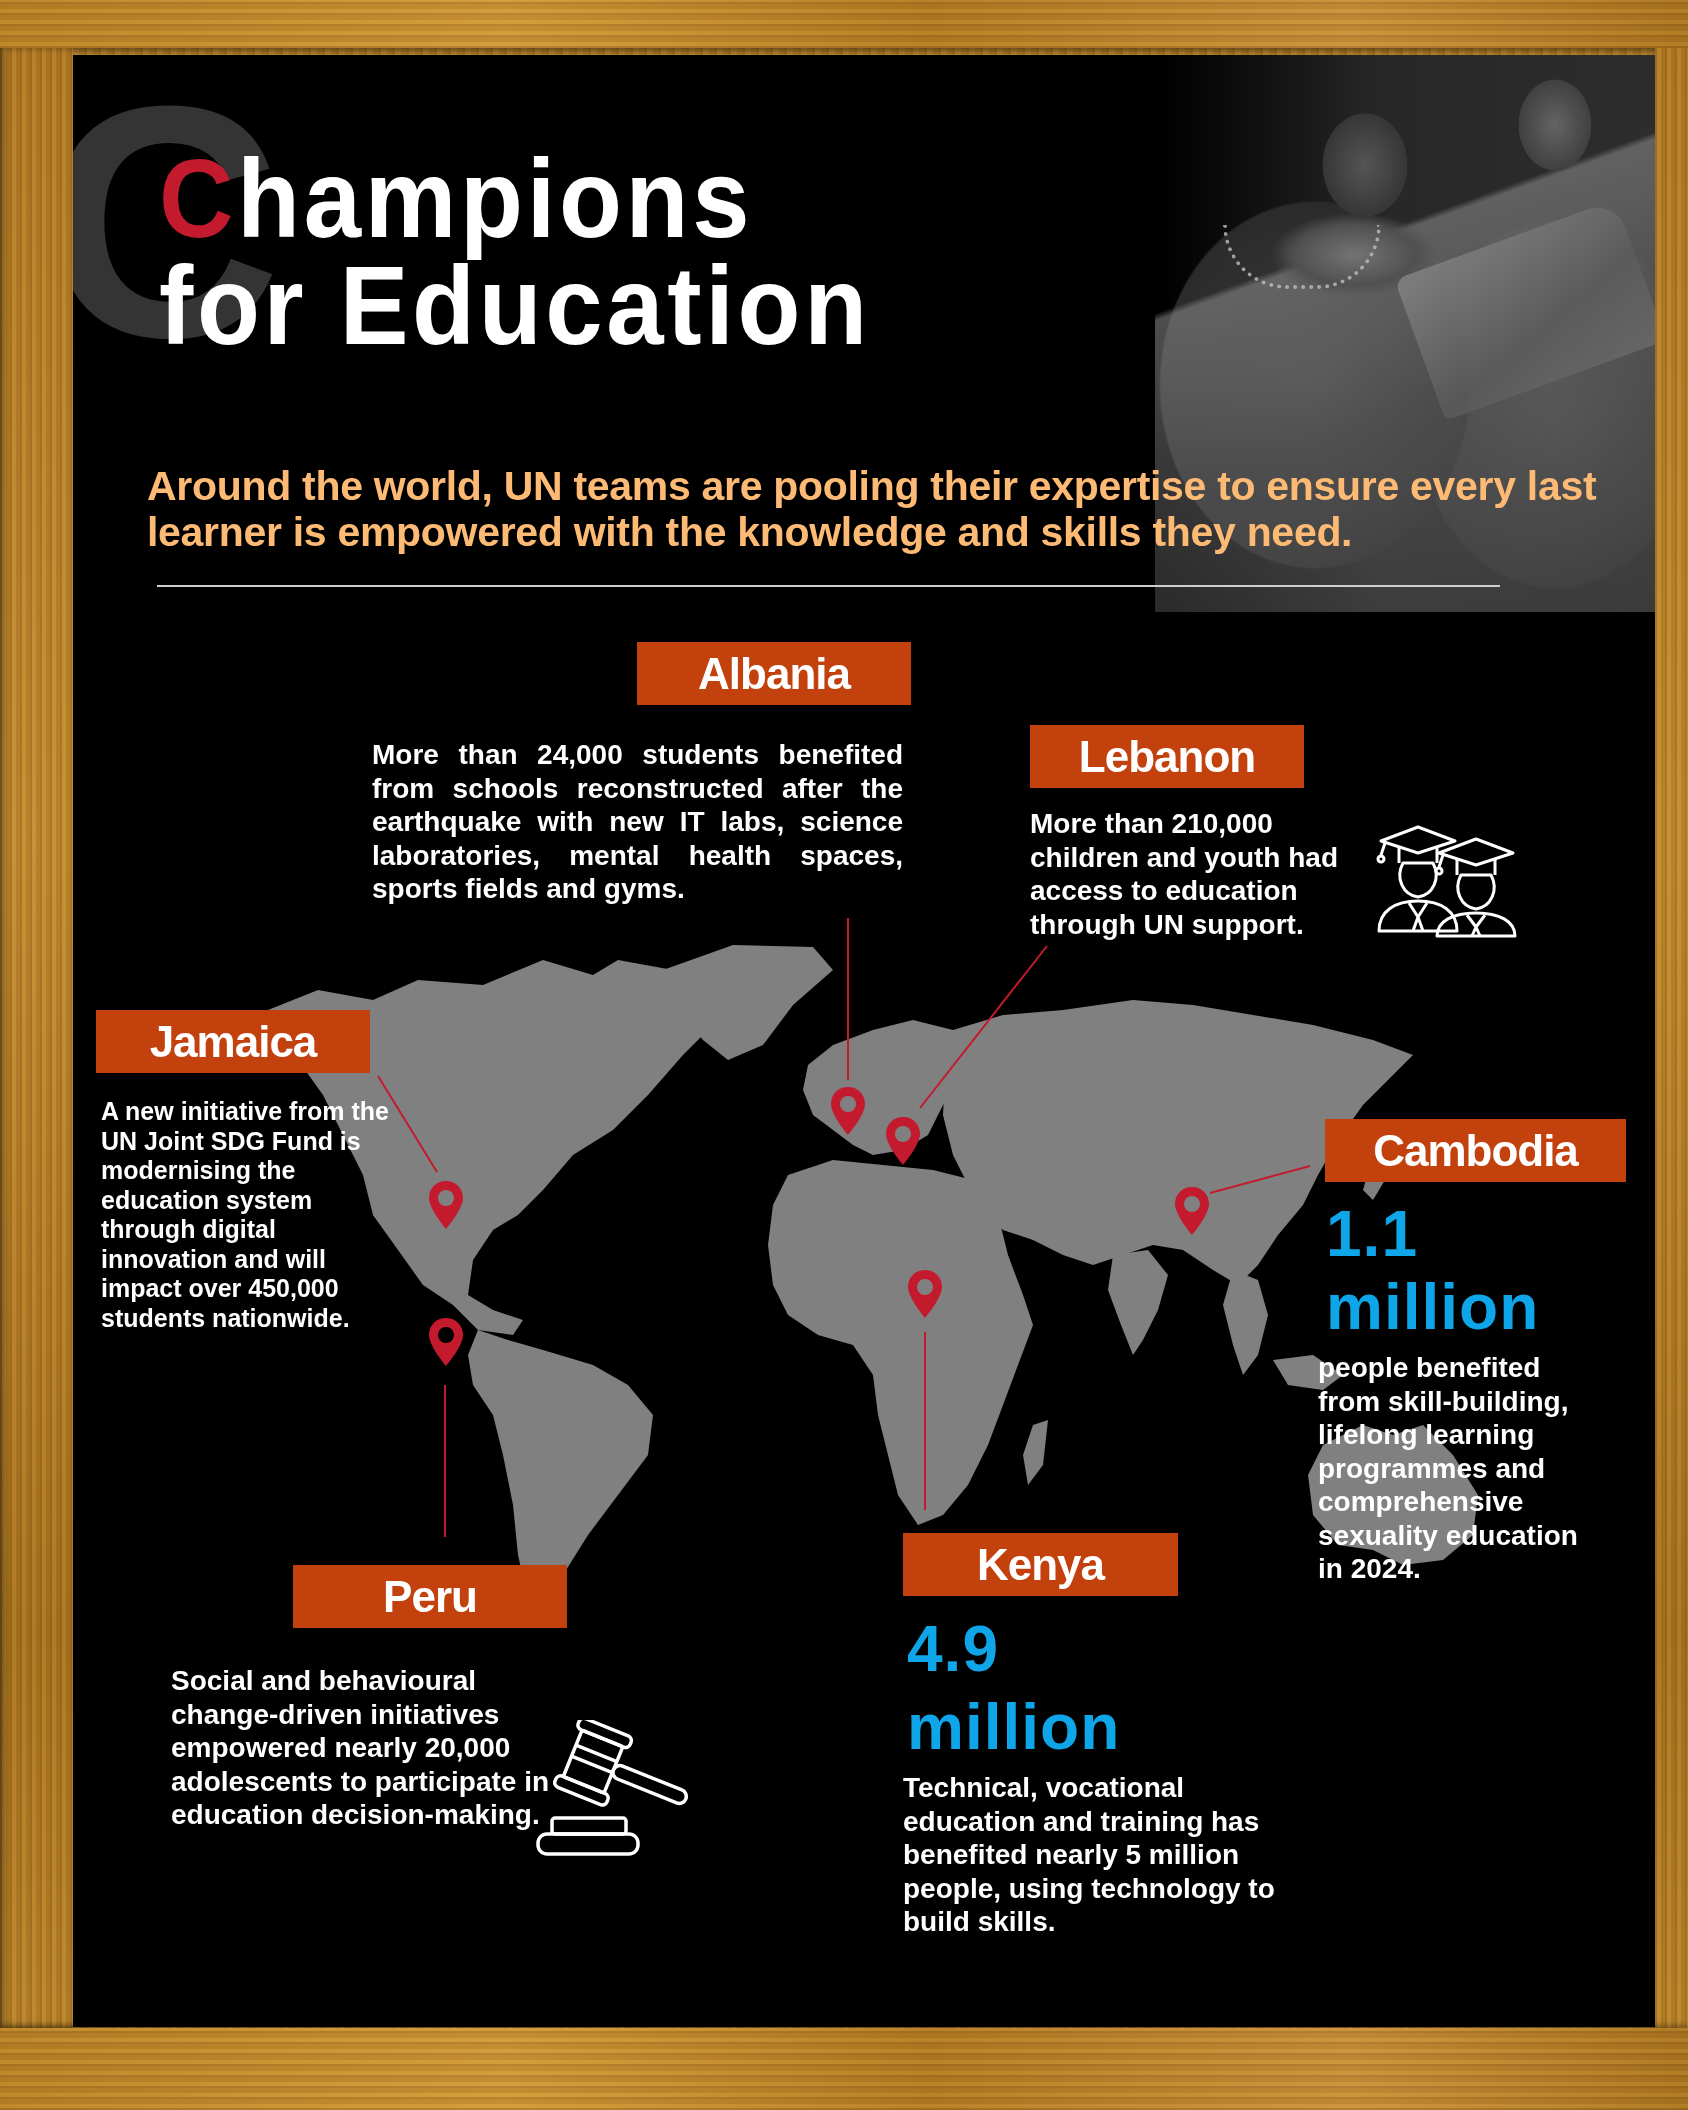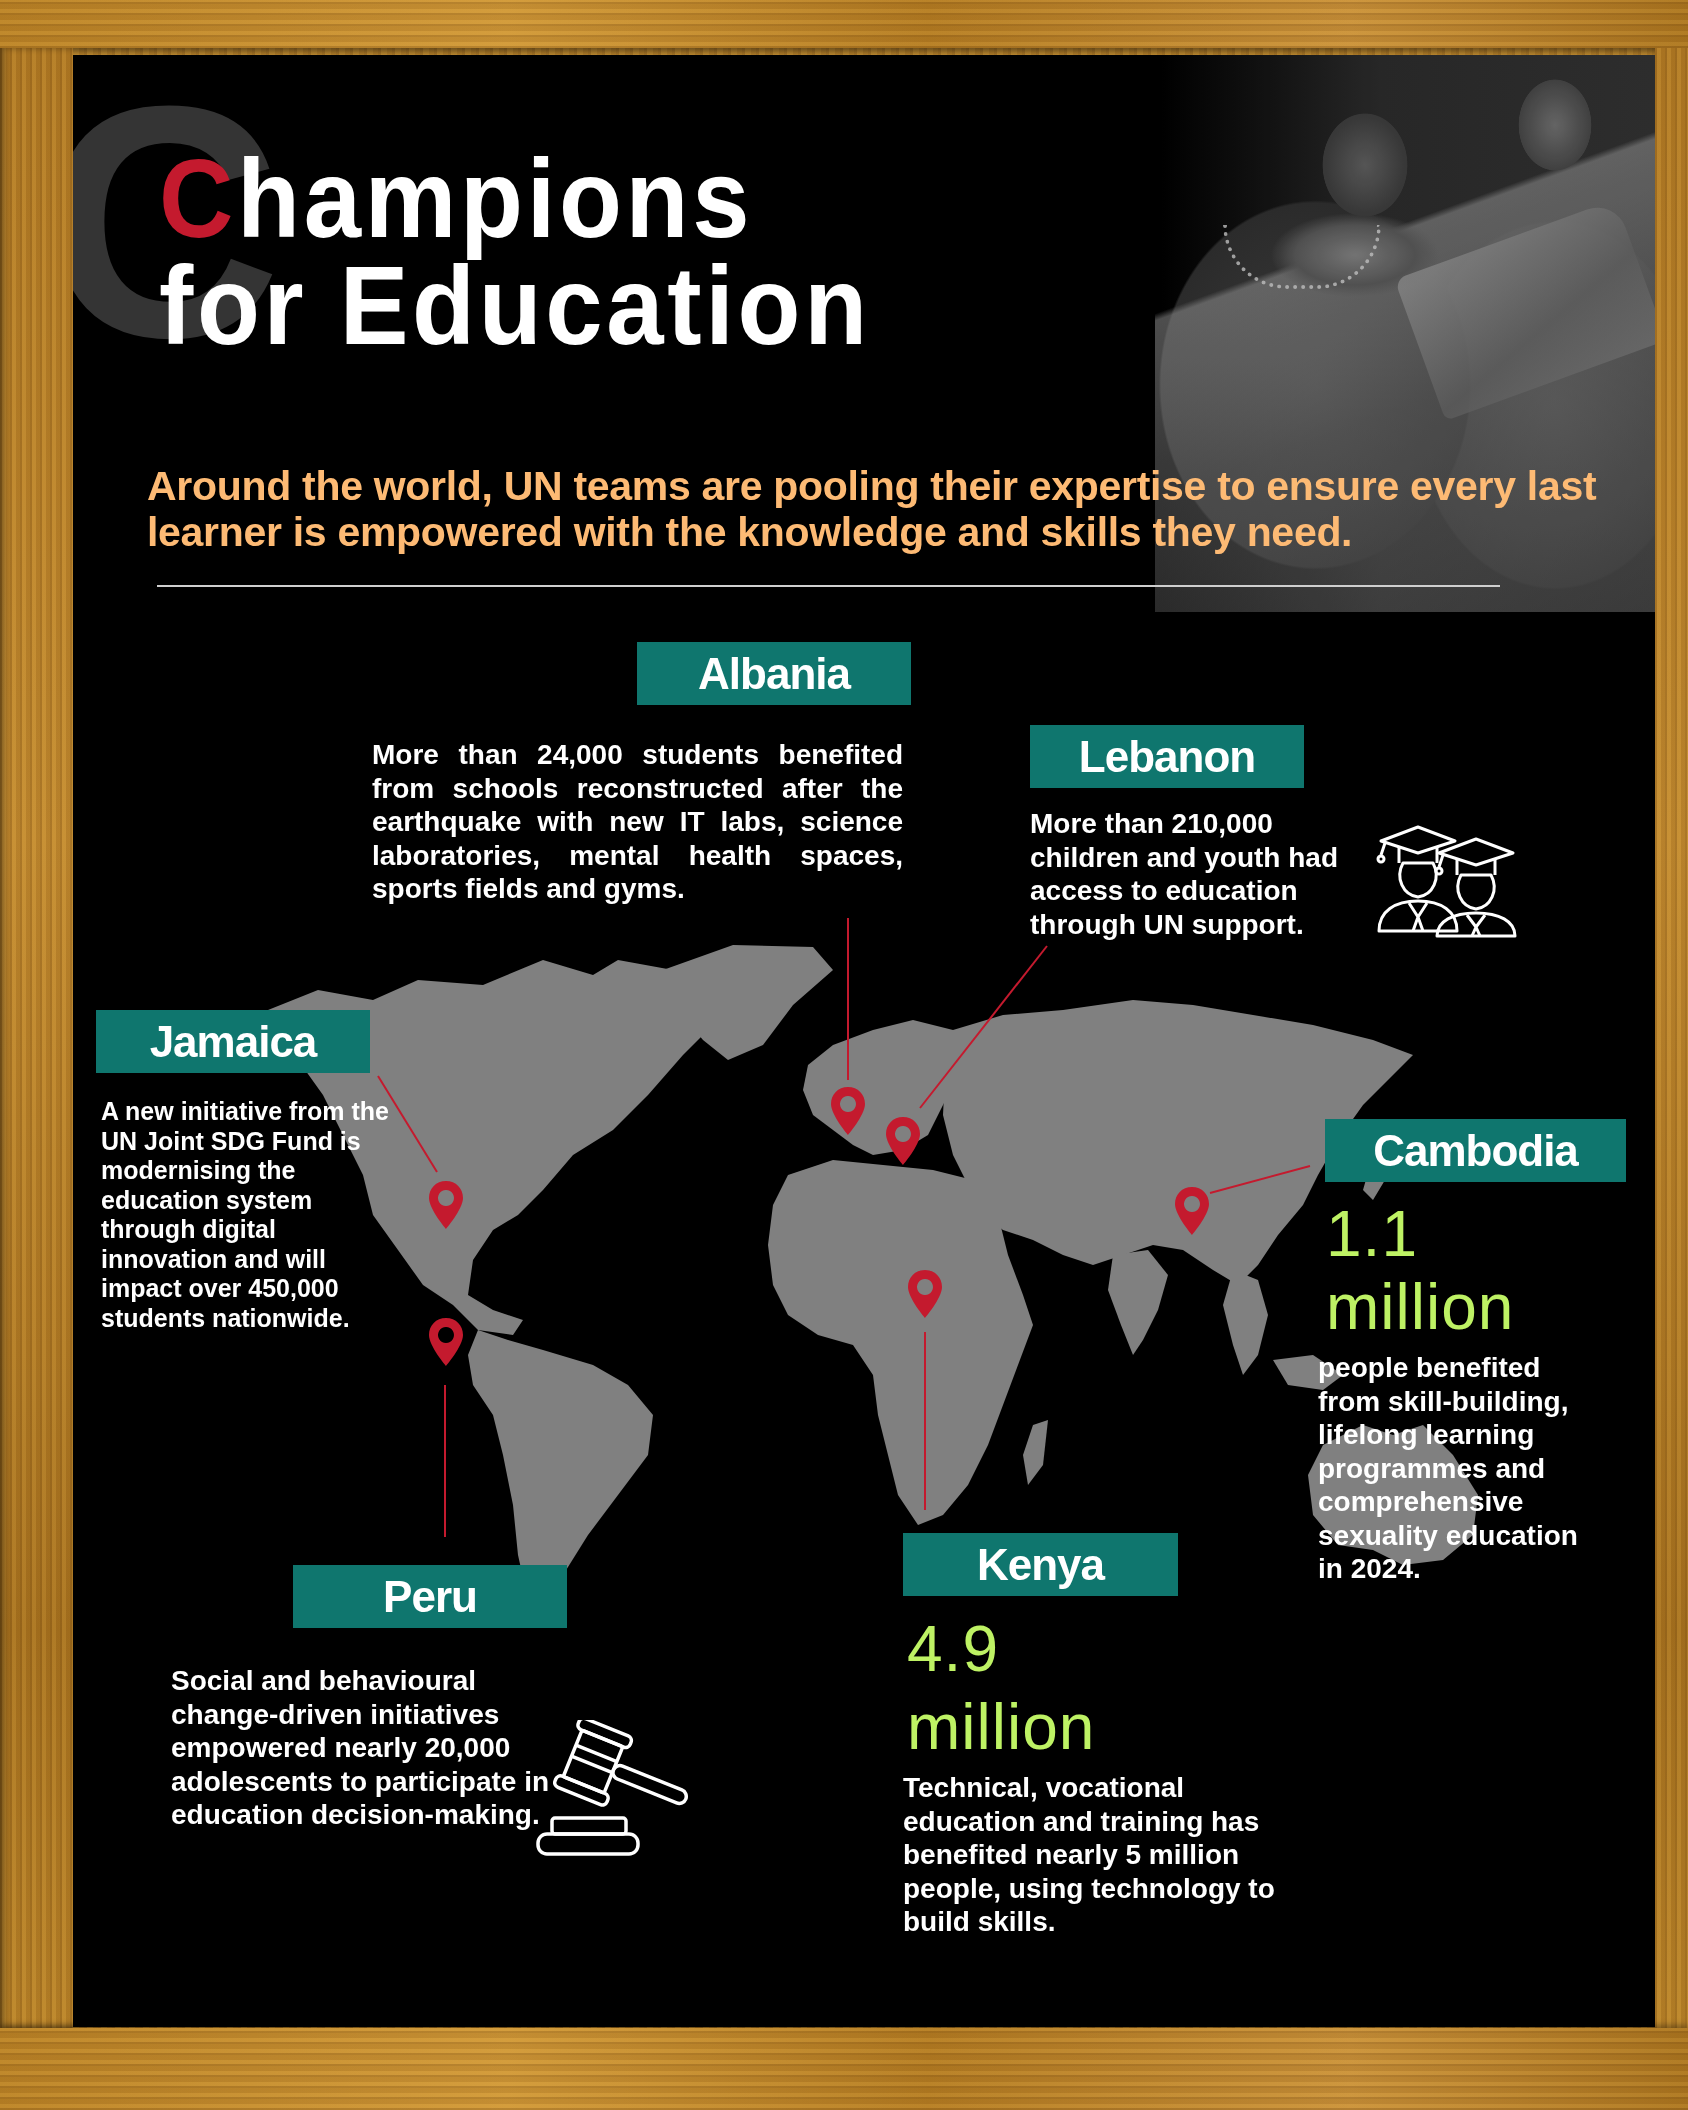--- a/index.html
+++ b/index.html
@@ -75,31 +75,31 @@
   .subtitle {
     position: absolute; left: 74px; top: 408px; width: 1470px;
     color: #fdba74; font-weight: 700; font-size: 41px; line-height: 46px;
     letter-spacing: -0.3px;
   }
   .divider {
     position: absolute; left: 84px; top: 530px; width: 1343px; height: 2px; background: #cfcfcf;
   }
 
   .label {
-    position: absolute; height: 63px; background: #0f766e; color: #fff;
+    position: absolute; height: 63px; background: #c2410c; color: #fff;
     font-weight: 700; font-size: 44px; line-height: 63px; text-align: center;
     letter-spacing: -1px;
   }
   .desc {
     position: absolute; color: #fff; font-weight: 700; font-size: 28px; line-height: 33.5px;
   }
   .desc.small { font-size: 25px; line-height: 29.5px; }
   .justify { text-align: justify; text-align-last: left; }
   .big-num {
-    position: absolute; color: #bef264; font-weight: 400; font-size: 64px; line-height: 78px;
+    position: absolute; color: #0ea5e9; font-weight: 700; font-size: 64px; line-height: 78px;
     letter-spacing: 1px;
   }
 
   .map { position: absolute; left: 0; top: 0; width: 1582px; height: 1972px; pointer-events: none; }
   .pin { position: absolute; width: 34px; height: 48px; }
 </style>
 </head>
 <body>
 
 <div class="frame"></div>

